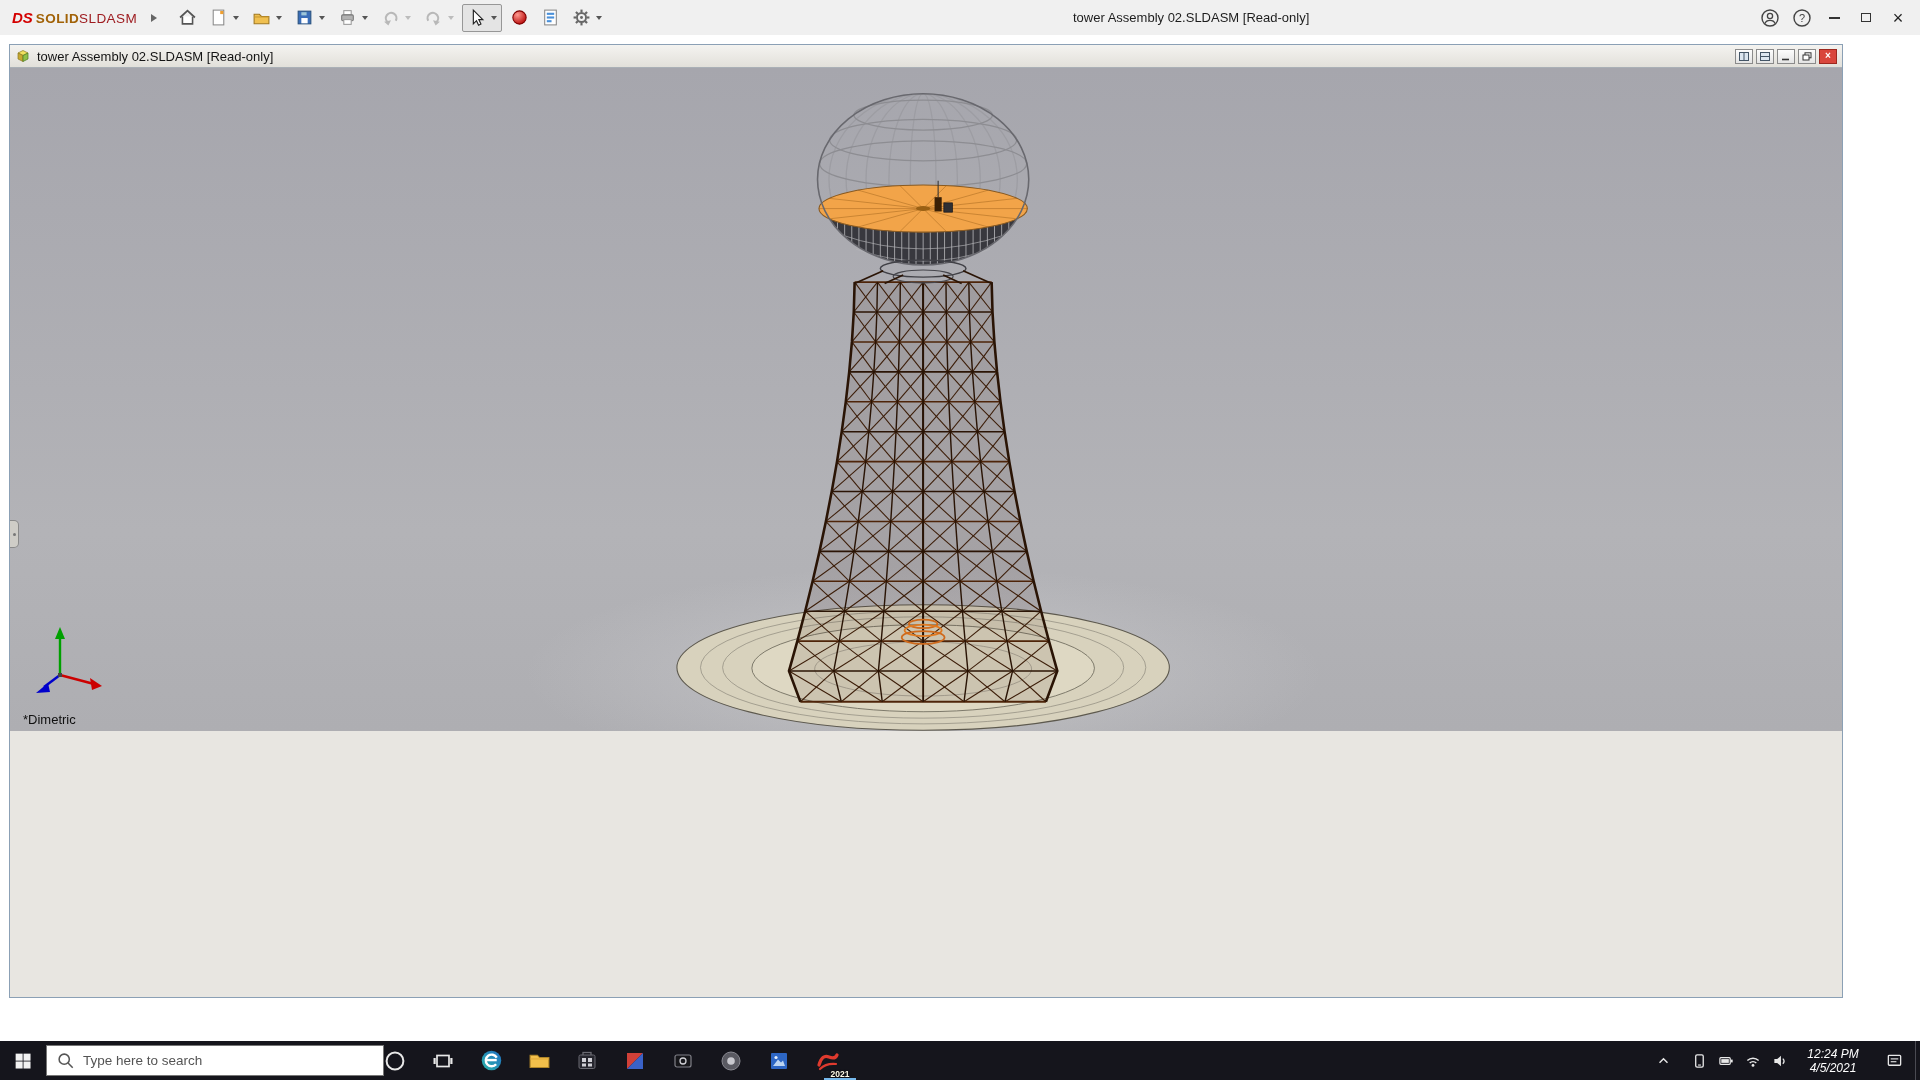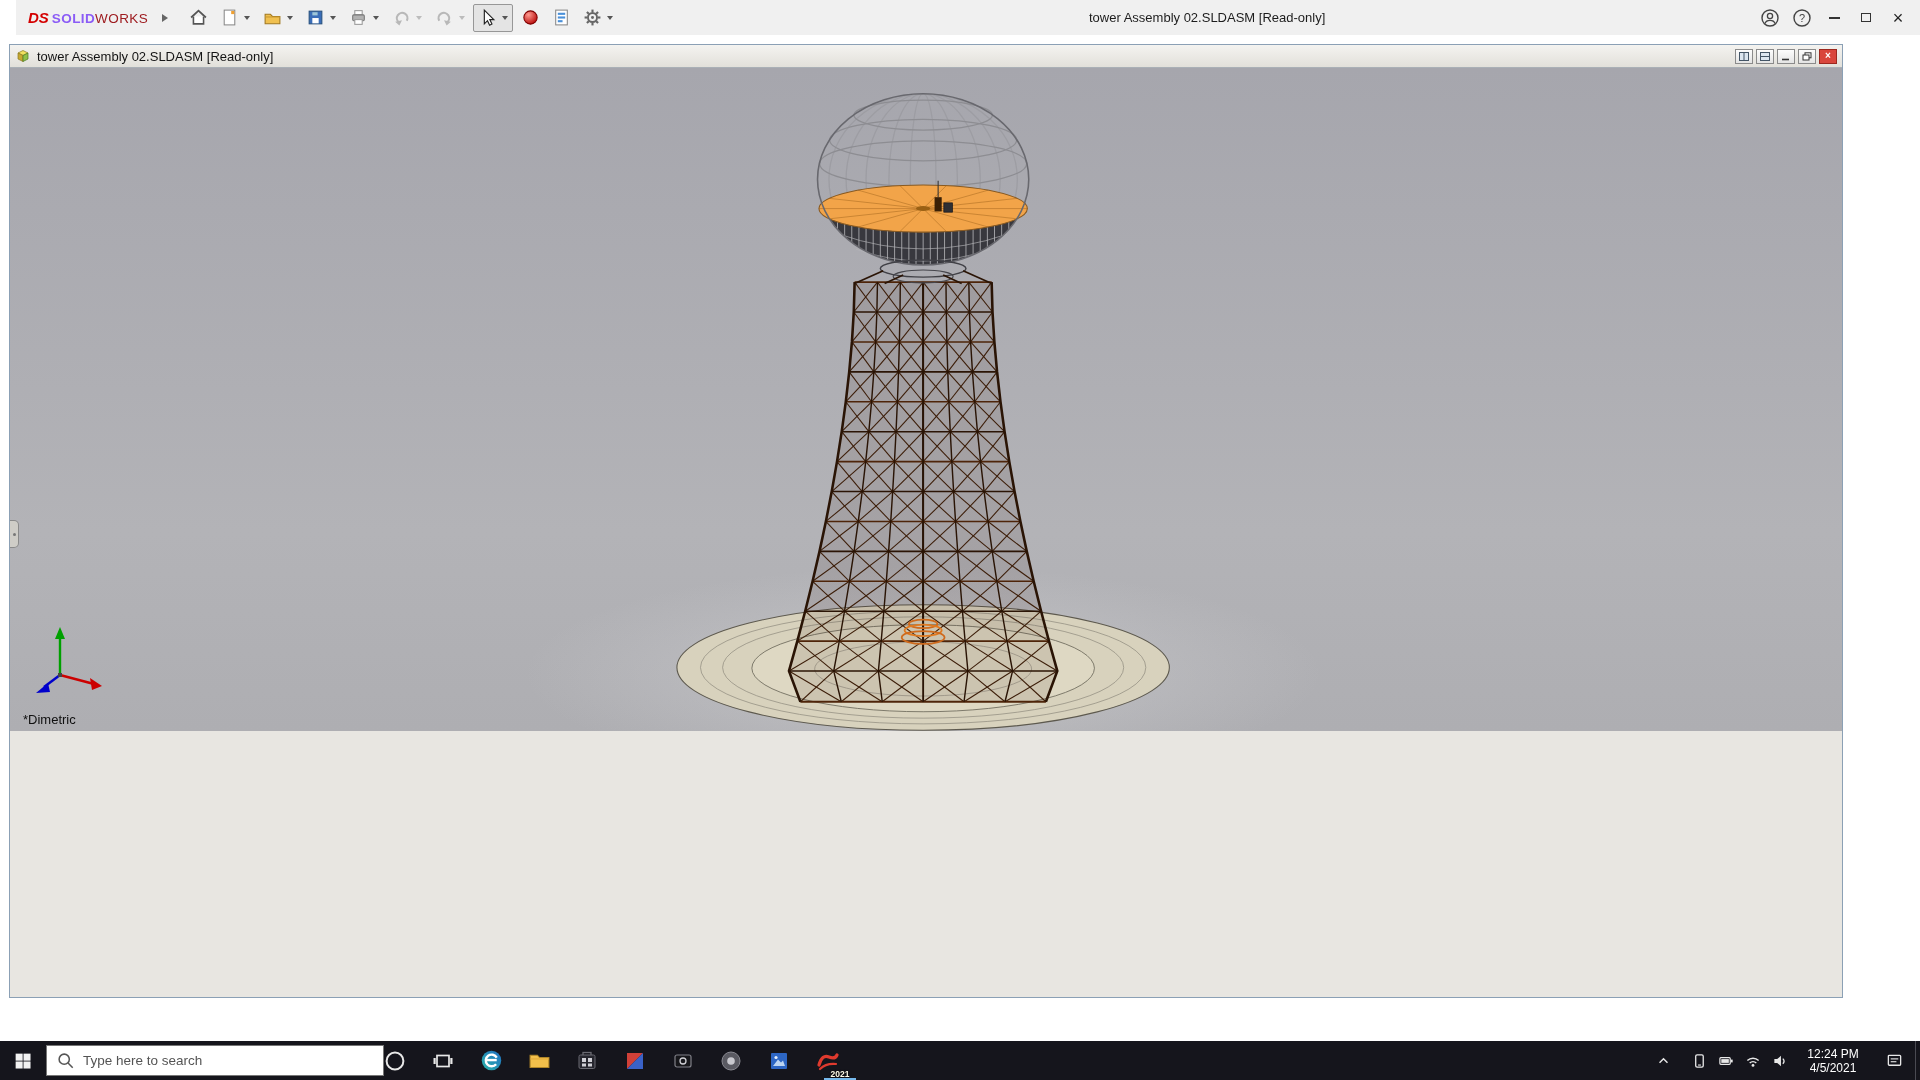--- a/index.html
+++ b/index.html
@@ -1,23 +1,23 @@
 <!DOCTYPE html>
 <html><head>
 <meta charset="utf-8">
 <style>
   * { margin:0; padding:0; box-sizing:border-box; }
   body { background:#000; font-family:"Liberation Sans", sans-serif; }
   .screen { position:relative; width:1920px; height:1080px; background:#fff; overflow:hidden; }
 
   
-  .titlebar { position:relative; height:35px; background:#f0f0f0; display:flex; align-items:center; padding:0 6px; gap:2px;margin-left:16px; }
+  .titlebar { position:relative; height:35px; background:#f0f0f0; display:flex; align-items:center; padding:0 6px; gap:2px; }
   .brand { display:flex; align-items:baseline; margin:0 8px 0 6px; white-space:nowrap; cursor:default; }
   .brand .ds { color:#d40000; font-weight:bold; font-style:italic; font-size:15px; margin-right:3px; }
-  .brand .solid { color:#8b5cf6; font-weight:700; font-size:13.5px; letter-spacing:.4px; }
+  .brand .solid { color:#a16207; font-weight:700; font-size:13.5px; letter-spacing:.4px; }
   .brand .works { color:#9e1c20; font-weight:400; font-size:13.5px; letter-spacing:.4px; }
   .menu-arrow { width:0; height:0; border-top:4.5px solid transparent; border-bottom:4.5px solid transparent; border-left:6px solid #666; margin:0 14px 0 4px; }
   .qat { display:flex; align-items:center; }
   .tgroup { display:flex; align-items:center; padding:1px; border:1px solid transparent; border-radius:2px; margin-right:3px; }
   .tgroup.pressed { border-color:#979797; background:#e4e4e4; }
   .tbtn { width:24px; height:24px; display:flex; align-items:center; justify-content:center; border:none; background:transparent; }
   .dd { width:0; height:0; border-left:3.5px solid transparent; border-right:3.5px solid transparent; border-top:4px solid #555; margin:0 3px; }
   .dd.dis { border-top-color:#bcbcbc; }
   .apptitle { position:absolute; left:1073px; top:0; height:35px; line-height:35px; font-size:13px; color:#1d1d1d; white-space:nowrap; }
   .winctl { margin-left:auto; display:flex; align-items:center; }
@@ -46,34 +46,34 @@
   .tb-start { width:46px; height:39px; display:flex; align-items:center; justify-content:center; background:transparent; border:none; }
   .searchbox { width:338px; height:31px; background:#fff; border:1px solid #767676; display:flex; align-items:center; gap:9px; padding:0 10px; }
   .searchbox input { flex:1; border:none; outline:none; background:transparent; font-size:13.5px; color:#333; font-family:"Liberation Sans", sans-serif; }
   .searchbox input::placeholder { color:#545454; }
   .ticon { position:relative; width:48px; height:39px; display:flex; align-items:center; justify-content:flex-start; background:transparent; border:none; }
   .ticon.active::after { content:""; position:absolute; left:8px; right:8px; bottom:0; height:2px; background:#76b9ed; }
   .sw-badge { position:absolute; left:50%; transform:translateX(-50%); bottom:1px; font-size:8.5px; font-weight:bold; color:#fffbe8; text-shadow:0 0 2px #000; }
   .tray { margin-left:auto; display:flex; align-items:center; height:100%; }
   .trayicon { width:27px; height:39px; display:flex; align-items:center; justify-content:center; background:transparent; border:none; }
   .chev { margin-right:8px; }
-  .clock { width:80px; height:39px; display:flex; flex-direction:column; align-items:center; justify-content:center; font-size:12px; line-height:14px; color:#fff; background:transparent; border:none; }
+  .clock { width:80px; height:39px; display:flex; flex-direction:column; align-items:center; justify-content:center; font-size:12px; line-height:14px; color:#fff; background:transparent; border:none;font-style:italic; }
   .action { width:42px; }
   .showdesktop { width:5px; height:100%; border-left:1px solid #4a4a52; }
 </style>
 </head>
 <body>
 
 <div class="screen">
 
   <header class="titlebar">
     <div class="brand">
       <span class="ds">DS</span>
       <span class="solid">SOLID</span>
-      <span class="works">WORKS</span>
+      <span class="works">SLDASM</span>
     </div>
     <span class="menu-arrow"></span>
 
     <div class="qat">
       <span class="tgroup">
           <button class="tbtn">
         <svg width="19" height="19" viewBox="0 0 18 18">
               <path d="M2 9 L9 2.5 L16 9" fill="none" stroke="#555" stroke-width="1.7"></path>
               <path d="M4.2 8 V15 H13.8 V8" fill="#fff" stroke="#555" stroke-width="1.5"></path>
             </svg>

